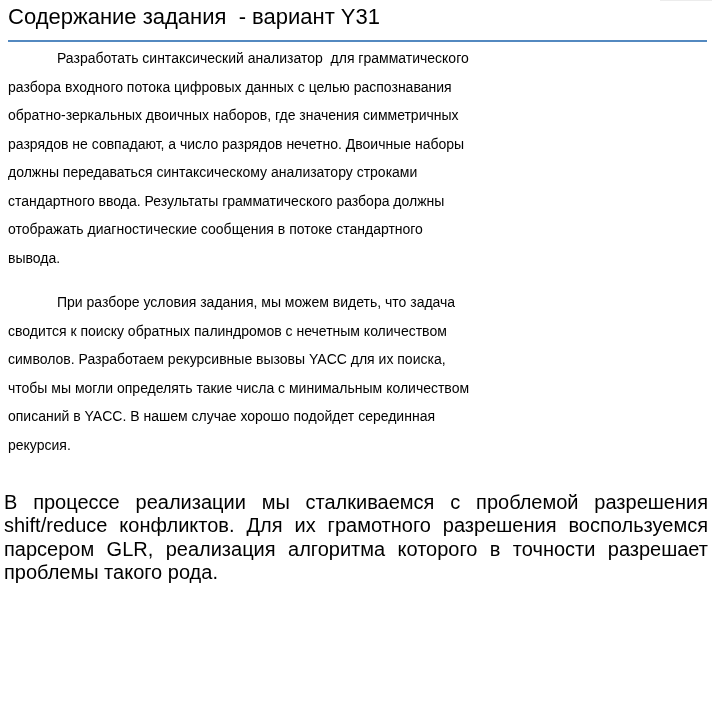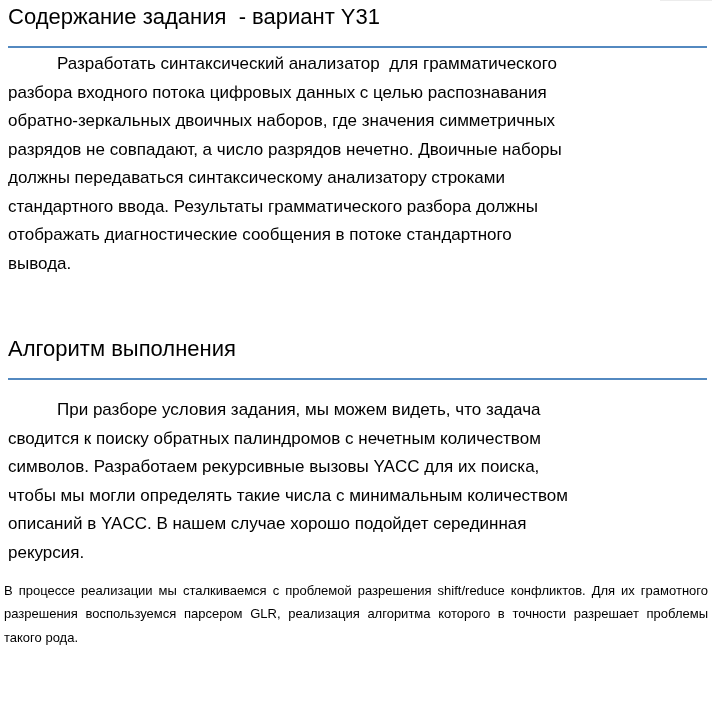--- a/index.html
+++ b/index.html
@@ -19,46 +19,46 @@
     position: absolute;
     top: 0; right: 0;
     width: 52px; height: 1px;
     background: var(--artifact);
   }
   h1.section-heading {
     font-size: 22px;
     font-weight: 400;
     line-height: 25px;
     margin: 0;
-    padding-bottom: 17px;
+    padding-bottom: 11px;
     border-bottom: 2px solid var(--accent);
     white-space: pre-wrap;
     color: #000000;
   }
   section.s0 h1.section-heading { margin-top: 4px; }
   section.s1 h1.section-heading { margin-top: 58px; }
   section.s2 h1.section-heading { margin-top: 25px; }
   p.body-par {
     margin: 0;
-    font-size: 17px;
+    font-size: 14px;
     color: #000000;
   }
   p.indented {
     white-space: pre-wrap;
     line-height: 28.5px;
     text-indent: 49px;
     text-align: left;
   }
   section.s0 p.body-par { margin-top: 2px; }
   section.s1 p.body-par { margin-top: 16px; }
   p.justified {
-    margin-top: 12px;
+    margin-top: 32px;
     margin-left: -4px;
     margin-right: -1px;
-    font-size: 13px;
+    font-size: 20px;
     line-height: 23.3px;
     text-align: justify;
     text-indent: 0;
   }
 </style>
 </head>
 <body>
 
 <div class="page">
 
@@ -70,21 +70,20 @@
 разбора входного потока цифровых данных с целью распознавания
 обратно-зеркальных двоичных наборов, где значения симметричных
 разрядов не совпадают, а число разрядов нечетно. Двоичные наборы
 должны передаваться синтаксическому анализатору строками
 стандартного ввода. Результаты грамматического разбора должны
 отображать диагностические сообщения в потоке стандартного
 вывода.</p>
   </section>
 
   <section class="s1">
-    <h1 class="section-heading">Алгоритм выполнения</h1>
     <p class="body-par indented">При разборе условия задания, мы можем видеть, что задача
 сводится к поиску обратных палиндромов с нечетным количеством
 символов. Разработаем рекурсивные вызовы YACC для их поиска,
 чтобы мы могли определять такие числа с минимальным количеством
 описаний в YACC. В нашем случае хорошо подойдет серединная
 рекурсия.</p>
   </section>
 
   <section class="s2">
     <p class="body-par justified">В процессе реализации мы сталкиваемся с проблемой разрешения shift/reduce конфликтов. Для их грамотного разрешения воспользуемся парсером GLR, реализация алгоритма которого в точности разрешает проблемы такого рода.</p>

